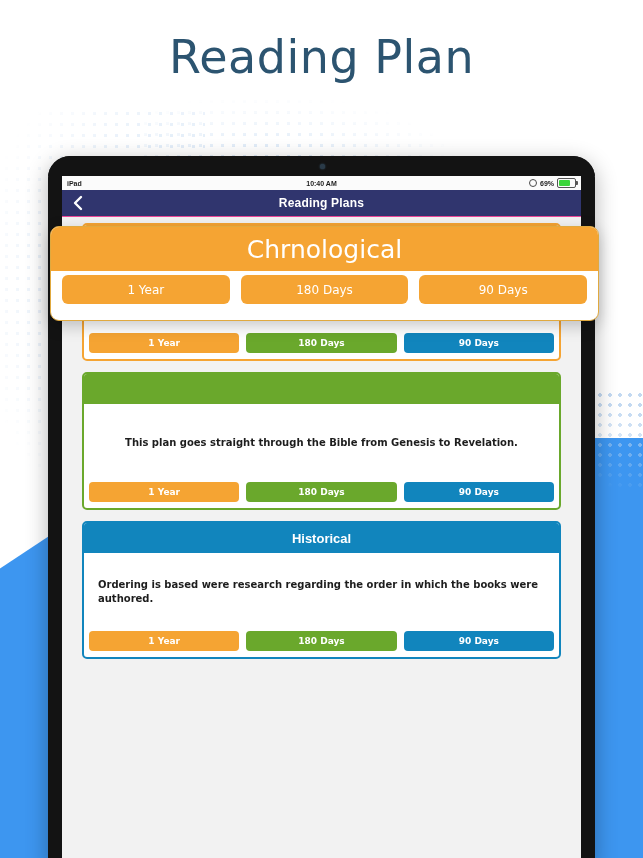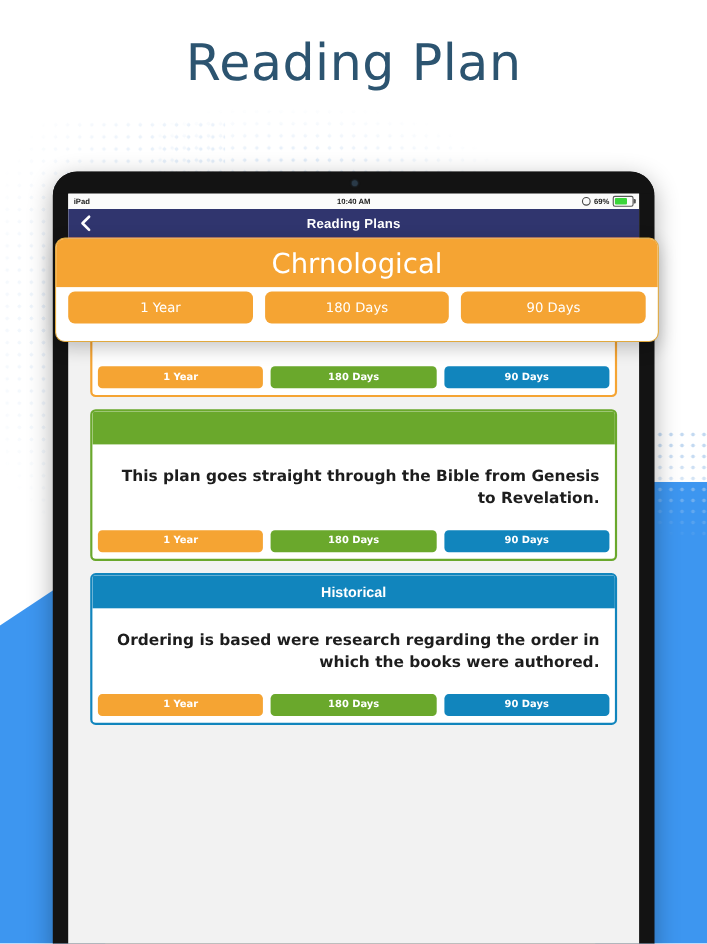--- a/index.html
+++ b/index.html
@@ -254,22 +254,22 @@
 
   .plan-body {
     min-height: 78px;
     display: flex;
     align-items: center;
     justify-content: center;
     padding: 10px 14px;
     box-sizing: border-box;
   }
   .plan-desc {
-    text-align: right;
-    font-size: 14px;
+    text-align: left;
+    font-size: 10px;
     line-height: 1.45;
     color: #1d1d1d;
     font-weight: bold;
     font-family: "DejaVu Sans", sans-serif;
   }
 
   .plan-actions {
     display: flex;
     gap: 7px;
     padding: 0 5px 6px 5px;
@@ -289,21 +289,21 @@
     font-family: "DejaVu Sans", sans-serif;
   }
   .btn-orange { background: #f5a433; }
   .btn-green  { background: #6aa82c; }
   .btn-blue   { background: #1185bd; }
 
   
   .modal {
     position: absolute;
     left: 50px;
-    top: 216px;
+    top: 226px;
     width: 547px;
     background: #ffffff;
     border: 1px solid #e0a93f;
     border-radius: 9px;
     overflow: hidden;
     box-shadow: 0 5px 16px rgba(0,0,0,.22);
     z-index: 40;
   }
   .modal-head {
     background: #f5a433;

